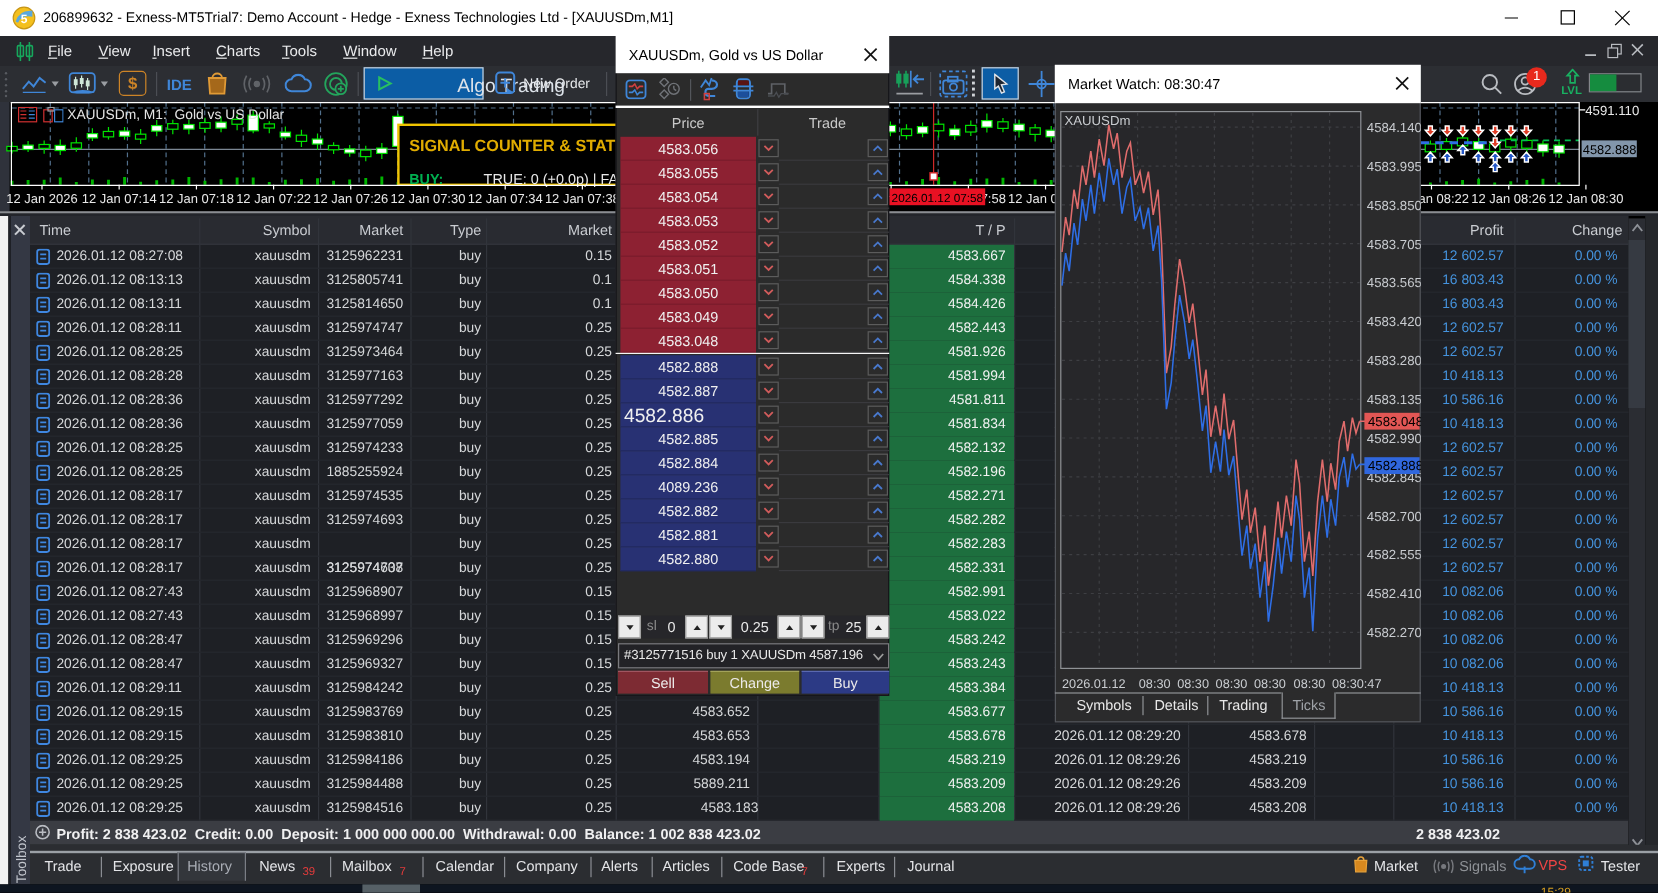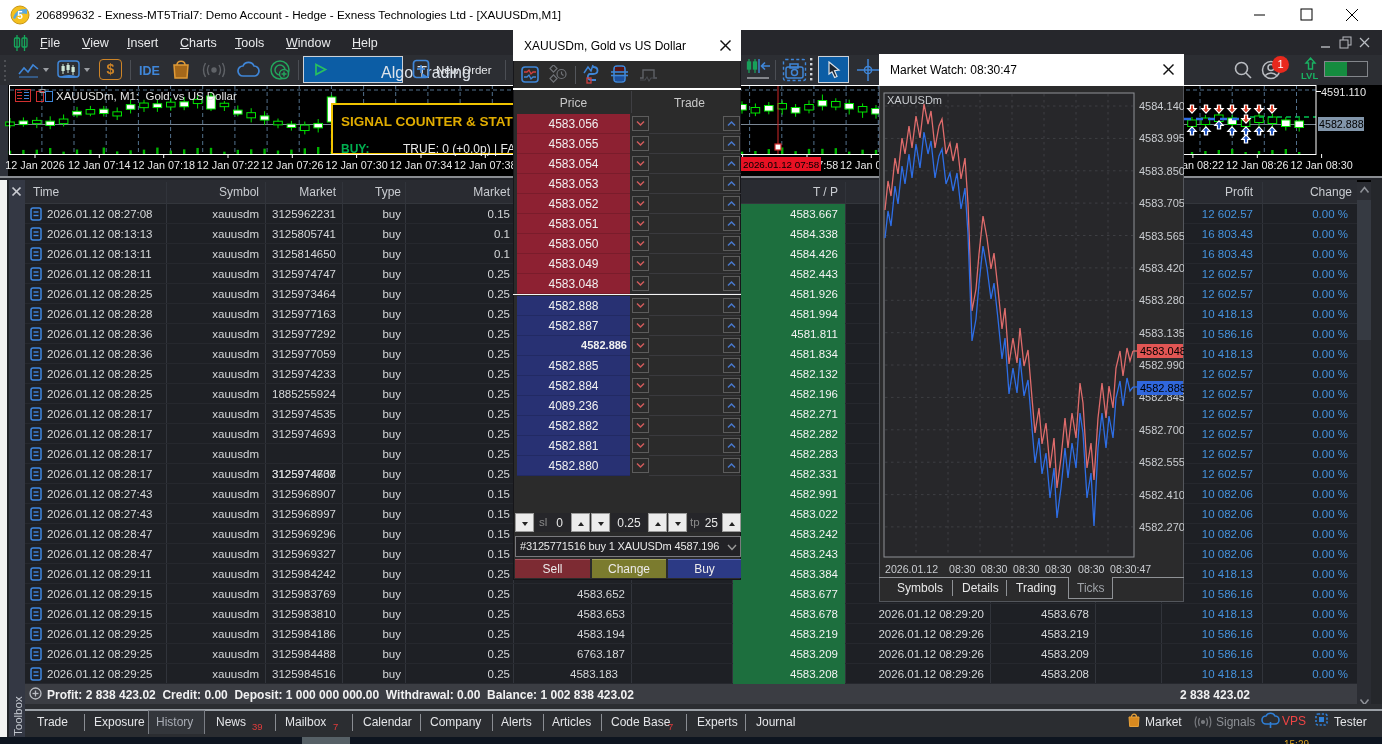--- a/index.html
+++ b/index.html
@@ -887,39 +887,39 @@
 <svg class="abs" style="left:30px;top:647px" width="12" height="14" viewBox="0 0 12 14">
     <rect x="1" y="1" width="10" height="12" rx="2" fill="none" stroke="#3f87e0" stroke-width="1.5"></rect>
     <line x1="3.5" y1="5" x2="8.5" y2="5" stroke="#3f87e0" stroke-width="1.4"></line>
     <line x1="3.5" y1="8.5" x2="8.5" y2="8.5" stroke="#3f87e0" stroke-width="1.4"></line>
   </svg>
 <div class="abs" style="left:47px;top:648px;width:120px;height:13px;color:#d6d8da;font-size:11.5px;">2026.01.12 08:29:25</div>
 <div class="abs r" style="left:149px;top:648px;width:110px;height:13px;color:#d6d8da;font-size:11.5px;">xauusdm</div>
 <div class="abs r" style="left:226px;top:648px;width:110px;height:13px;color:#d6d8da;font-size:11.5px;">3125984488</div>
 <div class="abs r" style="left:291px;top:648px;width:110px;height:13px;color:#d6d8da;font-size:11.5px;">buy</div>
 <div class="abs r" style="left:400px;top:648px;width:110px;height:13px;color:#d6d8da;font-size:11.5px;">0.25</div>
-<div class="abs r" style="left:515px;top:648px;width:110px;height:13px;color:#d6d8da;font-size:11.5px;">6763.187</div>
+<div class="abs r" style="left:515px;top:648px;width:110px;height:13px;color:#d6d8da;font-size:11.5px;">5889.211</div>
 <div class="abs" style="left:733px;top:644px;width:112px;height:20px;background:#1d6f3e;"></div>
 <div class="abs r" style="left:728px;top:648px;width:110px;height:13px;color:#f2f2f2;font-size:11.5px;">4583.209</div>
 <div class="abs r" style="left:874px;top:648px;width:110px;height:13px;color:#d6d8da;font-size:11.5px;">2026.01.12 08:29:26</div>
 <div class="abs r" style="left:979px;top:648px;width:110px;height:13px;color:#d6d8da;font-size:11.5px;">4583.209</div>
 <div class="abs r" style="left:1143px;top:648px;width:110px;height:13px;color:#4593dd;font-size:11.5px;">10 586.16</div>
 <div class="abs r" style="left:1238px;top:648px;width:110px;height:13px;color:#4593dd;font-size:11.5px;">0.00 %</div>
 <div class="abs" style="left:25px;top:683px;width:1332px;height:1px;background:#26282e;"></div>
 <svg class="abs" style="left:30px;top:667px" width="12" height="14" viewBox="0 0 12 14">
     <rect x="1" y="1" width="10" height="12" rx="2" fill="none" stroke="#3f87e0" stroke-width="1.5"></rect>
     <line x1="3.5" y1="5" x2="8.5" y2="5" stroke="#3f87e0" stroke-width="1.4"></line>
     <line x1="3.5" y1="8.5" x2="8.5" y2="8.5" stroke="#3f87e0" stroke-width="1.4"></line>
   </svg>
 <div class="abs" style="left:47px;top:668px;width:120px;height:13px;color:#d6d8da;font-size:11.5px;">2026.01.12 08:29:25</div>
 <div class="abs r" style="left:149px;top:668px;width:110px;height:13px;color:#d6d8da;font-size:11.5px;">xauusdm</div>
 <div class="abs r" style="left:226px;top:668px;width:110px;height:13px;color:#d6d8da;font-size:11.5px;">3125984516</div>
 <div class="abs r" style="left:291px;top:668px;width:110px;height:13px;color:#d6d8da;font-size:11.5px;">buy</div>
 <div class="abs r" style="left:400px;top:668px;width:110px;height:13px;color:#d6d8da;font-size:11.5px;">0.25</div>
-<div class="abs r" style="left:508px;top:668px;width:110px;height:13px;color:#d6d8da;font-size:11.5px;text-align:right;">4583.183</div>
+<div class="abs r" style="left:522px;top:668px;width:110px;height:13px;color:#d6d8da;font-size:11.5px;text-align:right;">4583.183</div>
 <div class="abs" style="left:733px;top:664px;width:112px;height:20px;background:#1d6f3e;"></div>
 <div class="abs r" style="left:728px;top:668px;width:110px;height:13px;color:#f2f2f2;font-size:11.5px;">4583.208</div>
 <div class="abs r" style="left:874px;top:668px;width:110px;height:13px;color:#d6d8da;font-size:11.5px;">2026.01.12 08:29:26</div>
 <div class="abs r" style="left:979px;top:668px;width:110px;height:13px;color:#d6d8da;font-size:11.5px;">4583.208</div>
 <div class="abs r" style="left:1143px;top:668px;width:110px;height:13px;color:#4593dd;font-size:11.5px;">10 418.13</div>
 <div class="abs r" style="left:1238px;top:668px;width:110px;height:13px;color:#4593dd;font-size:11.5px;">0.00 %</div>
 <div class="abs" style="left:25px;top:684px;width:1332px;height:20px;background:#3b3d43;"></div>
 <svg class="abs" style="left:29px;top:687px" width="13" height="13" viewBox="0 0 13 13">
     <circle cx="6.5" cy="6.5" r="5.5" fill="none" stroke="#b9bcc2" stroke-width="1.3"></circle>
     <line x1="6.5" y1="3.5" x2="6.5" y2="9.5" stroke="#b9bcc2" stroke-width="1.3"></line>
@@ -1150,21 +1150,21 @@
 <div class="abs" style="left:632px;top:318px;width:17px;height:15px;border:1px solid #5c5c5c;z-index:21;"></div>
 <svg class="abs" style="left:636px;top:322px;z-index:21" width="9" height="7" viewBox="0 0 9 7">
     <path d="M1 1.5 L4.5 5 L8 1.5" fill="none" stroke="#d05b5b" stroke-width="1.5"></path>
   </svg>
 <div class="abs" style="left:723px;top:318px;width:17px;height:15px;border:1px solid #5c5c5c;z-index:21;"></div>
 <svg class="abs" style="left:727px;top:322px;z-index:21" width="9" height="7" viewBox="0 0 9 7">
     <path d="M1 5.5 L4.5 2 L8 5.5" fill="none" stroke="#4878cc" stroke-width="1.5"></path>
   </svg>
 <div class="abs" style="left:649px;top:334.5px;width:92px;height:1px;background:#3a3a3e;z-index:21;"></div>
 <div class="abs" style="left:517px;top:335.5px;width:113px;height:20px;background:#283173;border-bottom:1px solid #222a63;z-index:21;"></div>
-<div class="abs" style="left:520px;top:338.5px;width:107px;height:14px;color:#f0f0f0;font-size:11px;text-align:right;z-index:21;font-weight:bold;">4582.886</div>
+<div class="abs" style="left:520px;top:338.5px;width:107px;height:14px;color:#f0f0f0;font-size:16px;text-align:left;z-index:21;">4582.886</div>
 <div class="abs" style="left:632px;top:338px;width:17px;height:15px;border:1px solid #5c5c5c;z-index:21;"></div>
 <svg class="abs" style="left:636px;top:342px;z-index:21" width="9" height="7" viewBox="0 0 9 7">
     <path d="M1 1.5 L4.5 5 L8 1.5" fill="none" stroke="#d05b5b" stroke-width="1.5"></path>
   </svg>
 <div class="abs" style="left:723px;top:338px;width:17px;height:15px;border:1px solid #5c5c5c;z-index:21;"></div>
 <svg class="abs" style="left:727px;top:342px;z-index:21" width="9" height="7" viewBox="0 0 9 7">
     <path d="M1 5.5 L4.5 2 L8 5.5" fill="none" stroke="#4878cc" stroke-width="1.5"></path>
   </svg>
 <div class="abs" style="left:649px;top:354.5px;width:92px;height:1px;background:#3a3a3e;z-index:21;"></div>
 <div class="abs" style="left:517px;top:355.5px;width:113px;height:20px;background:#283173;border-bottom:1px solid #222a63;z-index:21;"></div>

